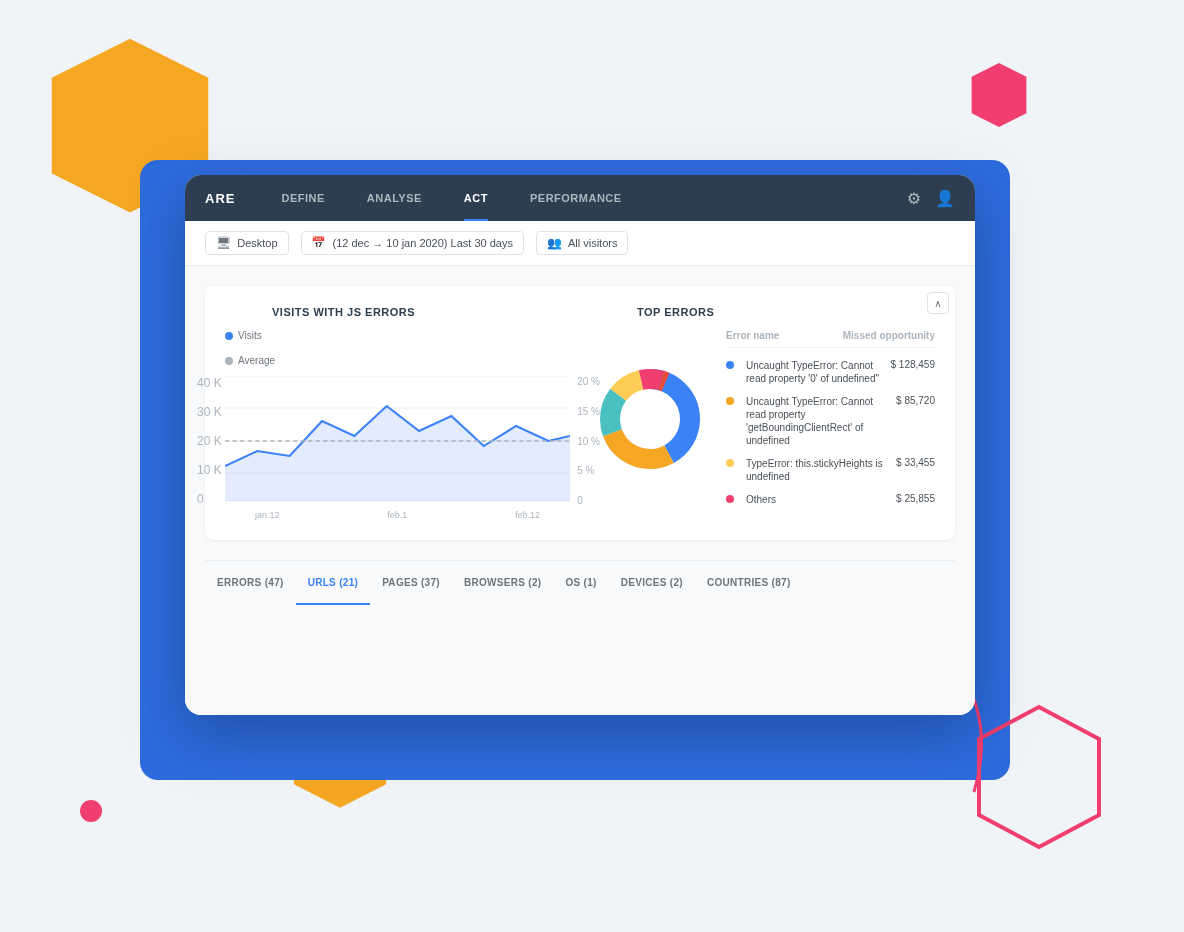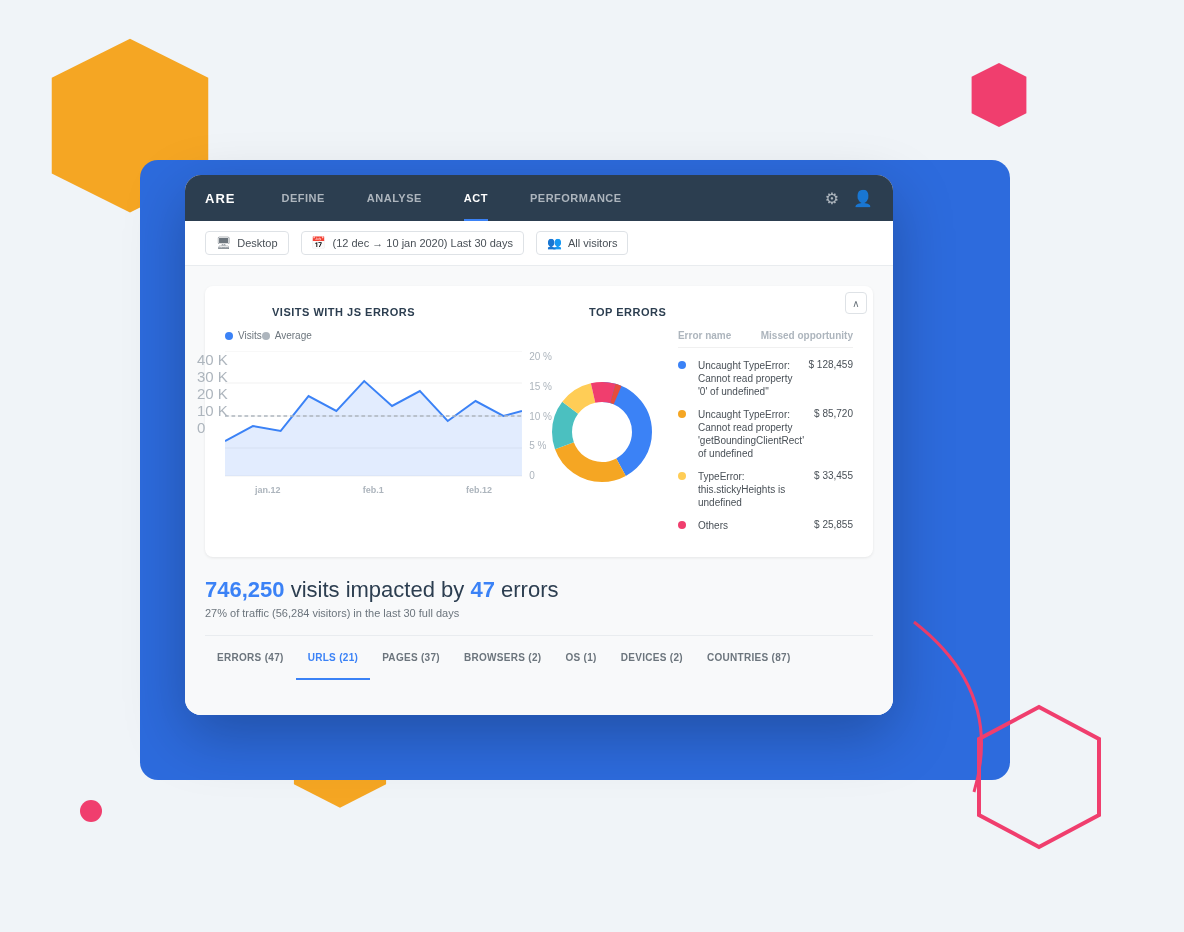--- a/index.html
+++ b/index.html
@@ -72,21 +72,21 @@
       width: 200px;
       height: 200px;
       z-index: 5;
     }
 
     
     .app-window {
       position: absolute;
       top: 175px;
       left: 185px;
-      width: 708px;
+      width: 790px;
       height: 540px;
       background: #fff;
       border-radius: 16px;
       box-shadow: 0 20px 60px rgba(0,0,0,0.25);
       z-index: 10;
       overflow: hidden;
       display: flex;
       flex-direction: column;
     }
 
@@ -206,21 +206,23 @@
       font-size: 11px;
       font-weight: 700;
       color: #2c3e50;
       letter-spacing: 0.5px;
       margin-bottom: 12px;
       text-transform: uppercase;
       margin-left: 47px;
     }
     .chart-legend {
       display: flex;
+      gap: 14px;
       margin-bottom: 10px;
+      flex-direction: column;
     }
     .legend-item {
       display: flex;
       align-items: center;
       gap: 5px;
       font-size: 10px;
       color: #6c757d;
     }
     .legend-dot {
       width: 8px;
@@ -372,22 +374,22 @@
       font-size: 10px;
       color: #adb5bd;
     }
     .y-labels-left {
       position: absolute;
       left: -28px;
       top: 0;
       height: 100%;
       display: flex;
       flex-direction: column;
-      justify-content: flex-start;
-      font-size: 15px;
+      justify-content: space-between;
+      font-size: 12px;
       color: #adb5bd;
     }
     .x-labels {
       display: flex;
       justify-content: space-between;
       font-size: 9px;
       color: #adb5bd;
       margin-top: 4px;
       padding: 0 0 0 0;
     }
@@ -501,21 +503,21 @@
               <line x1="0" y1="65" x2="320" y2="65" stroke="#adb5bd" stroke-width="1.5" stroke-dasharray="4,3"></line>
             </svg>
             <div class="y-labels">
               <span>20 %</span>
               <span>15 %</span>
               <span>10 %</span>
               <span>5 %</span>
               <span>0</span>
             </div>
           </div>
-          <div class="x-labels" style="padding-left:30px; padding-right:30px;font-weight:bold;">
+          <div class="x-labels" style="padding-left:30px; padding-right:30px;">
             <span>jan.12</span>
             <span>feb.1</span>
             <span>feb.12</span>
           </div>
         </div>
 
         <div class="chart-right">
           <div class="chart-title">TOP ERRORS</div>
           <div class="donut-container">
 
@@ -571,29 +573,20 @@
                 </div>
                 <span class="error-value">$ 25,855</span>
               </div>
             </div>
           </div>
         </div>
 
       </div>
     </div>
 
-    <div class="summary-section">
-      <div class="summary-main">
-        <span class="highlight-blue">746,250</span>
-        <span>visits impacted by</span>
-        <span class="highlight-blue">47</span>
-        <span>errors</span>
-      </div>
-      <div class="summary-sub">27% of traffic (56,284 visitors) in the last 30 full days</div>
-    </div>
 
     <div class="tabs-row">
       <div class="tab-item">ERRORS (47)</div>
       <div class="tab-item active">URLS (21)</div>
       <div class="tab-item">PAGES (37)</div>
       <div class="tab-item">BROWSERS (2)</div>
       <div class="tab-item">OS (1)</div>
       <div class="tab-item">DEVICES (2)</div>
       <div class="tab-item">COUNTRIES (87)</div>
     </div>

